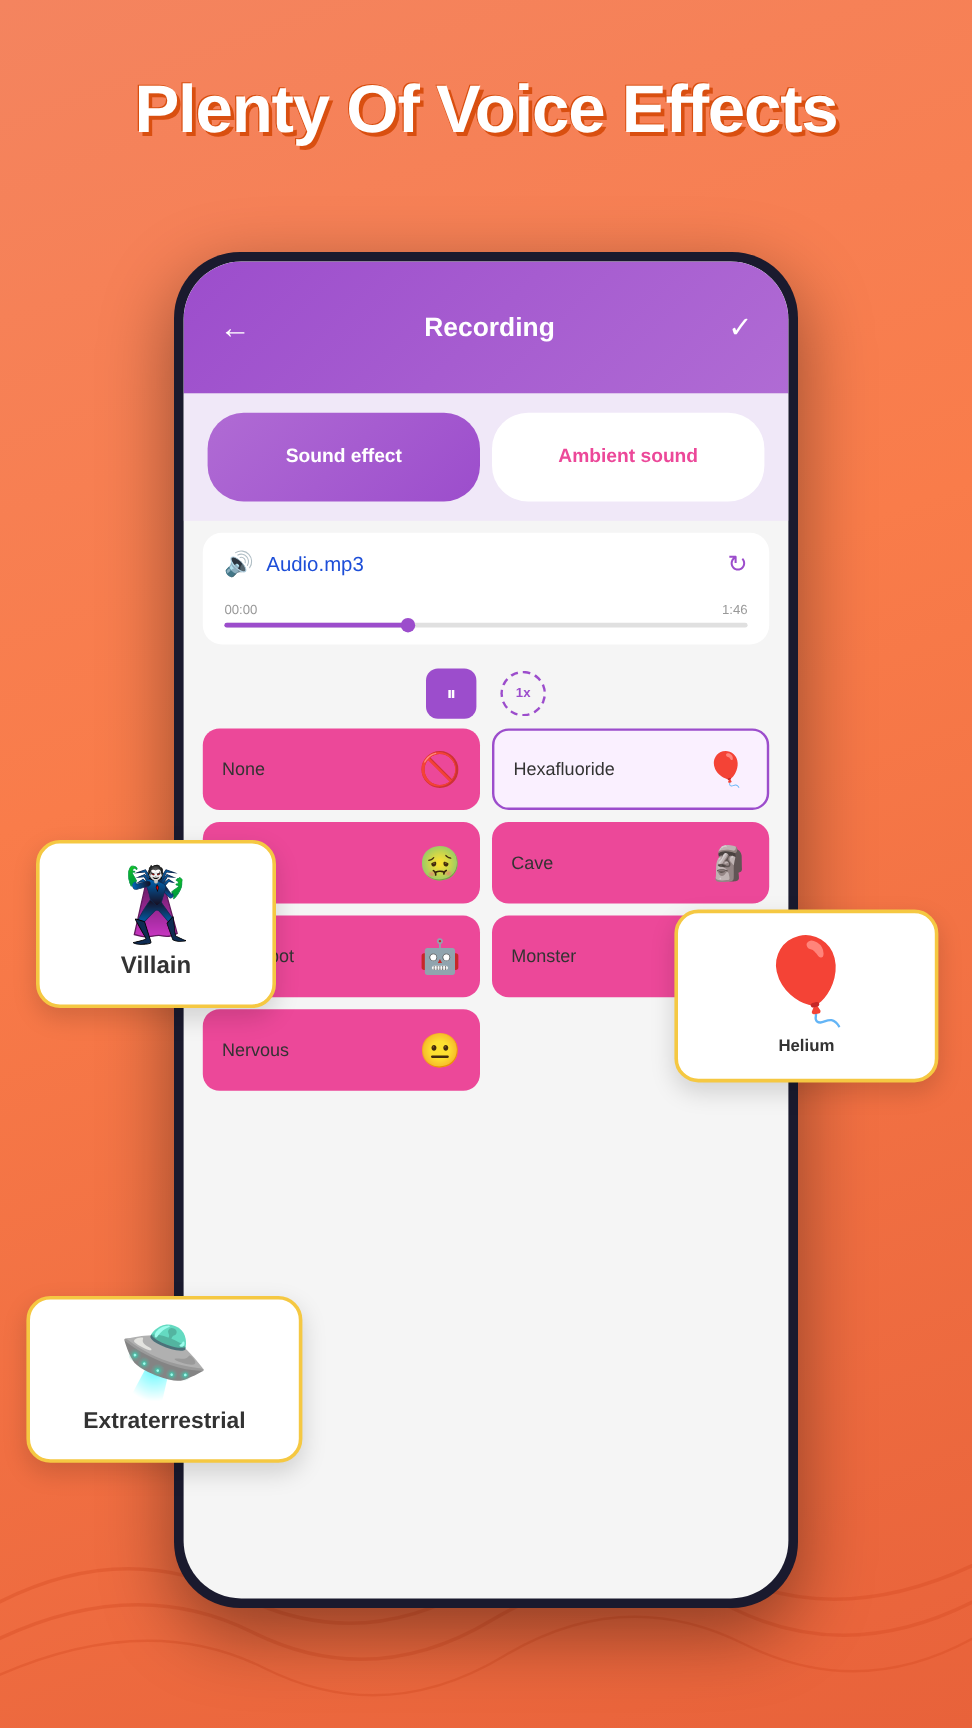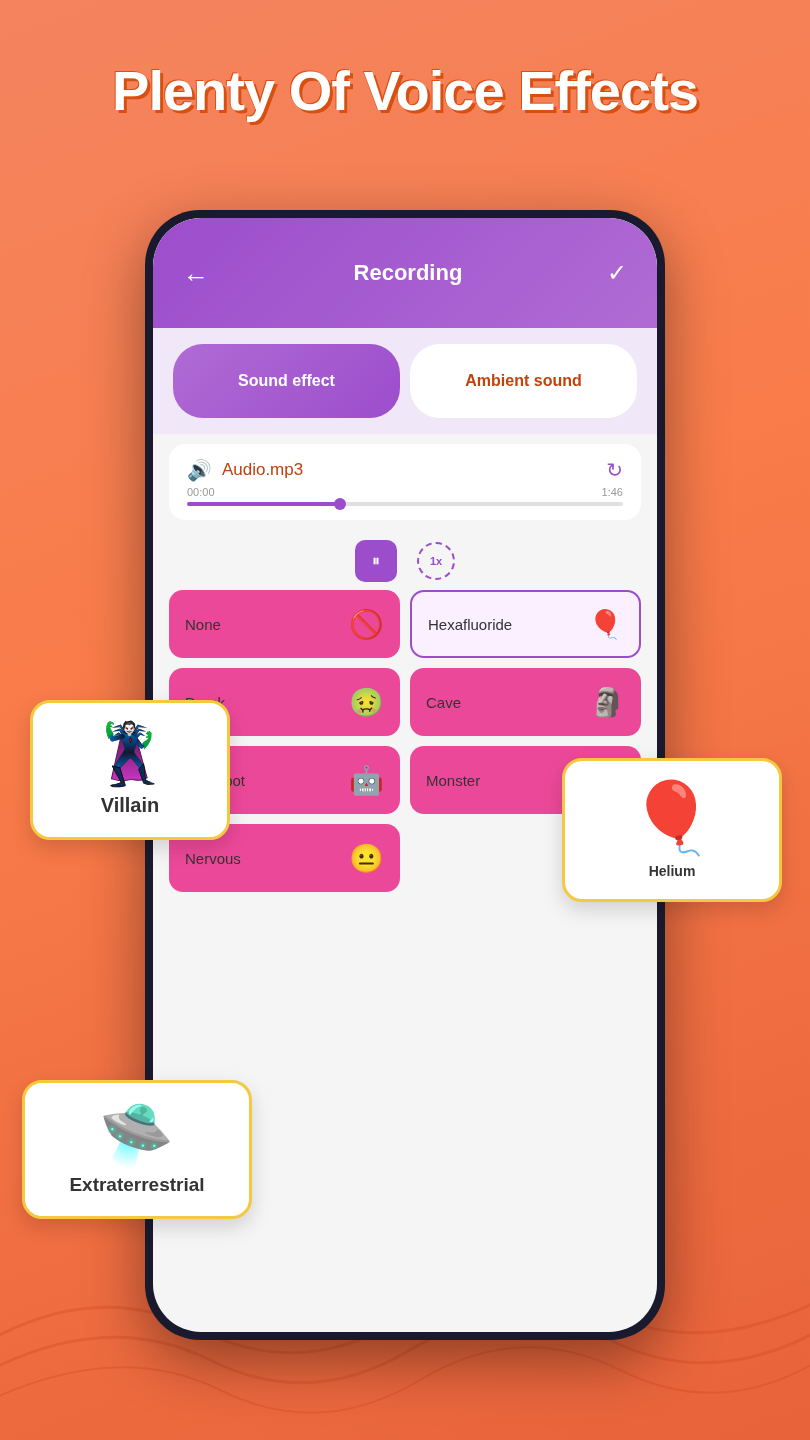--- a/index.html
+++ b/index.html
@@ -100,21 +100,21 @@
       text-align: center;
     }
 
     .tab-btn.active {
       background: linear-gradient(135deg, #b06bd4, #9c4dcc);
       color: white;
     }
 
     .tab-btn.inactive {
       background: white;
-      color: #c2410c;
+      color: #ec4899;
     }
 
     
     .audio-player {
       background: white;
       margin: 10px 16px;
       border-radius: 16px;
       padding: 14px 18px;
     }
 
@@ -125,31 +125,31 @@
     }
 
     .audio-icon {
       font-size: 20px;
       color: #9c4dcc;
     }
 
     .audio-name {
       flex: 1;
       font-size: 17px;
-      color: #c2410c;
+      color: #1d4ed8;
       font-weight: 500;
     }
 
     .refresh-icon {
       font-size: 20px;
       color: #9c4dcc;
     }
 
     .progress-section {
-      margin-top: 4px;
+      margin-top: 20px;
     }
 
     .time-row {
       display: flex;
       justify-content: space-between;
       font-size: 11px;
       color: #999;
       margin-bottom: 4px;
     }
 

